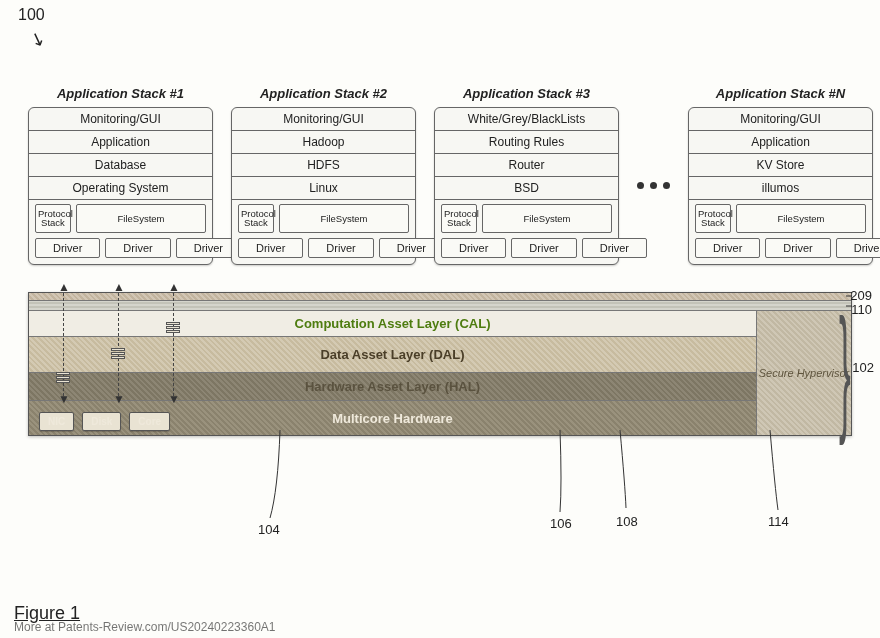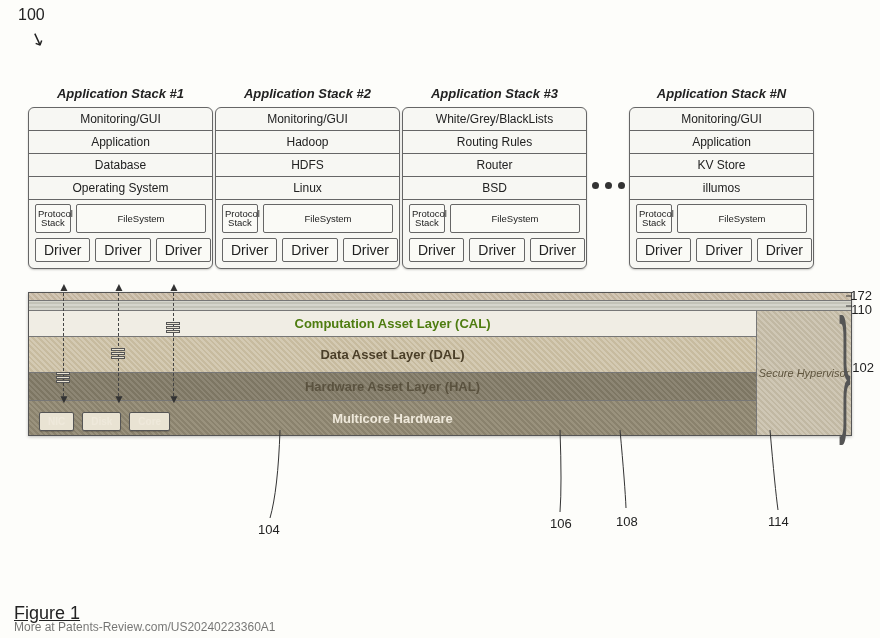--- a/index.html
+++ b/index.html
@@ -14,21 +14,21 @@
     position: absolute; top: 6px; left: 18px;
     font-size: 16px;
   }
   .arrow100 {
     position: absolute; top: 28px; left: 30px;
     font-size: 18px; transform: rotate(20deg);
   }
 
   .stacks {
     position: absolute; top: 82px; left: 28px; right: 28px;
-    display: flex; gap: 2px; align-items: flex-start;
+    display: flex; gap: 18px; align-items: flex-start;
   }
   .stack {
     width: 185px;
     border: 1.5px solid #666;
     border-radius: 6px;
     background: #f7f7f3;
     box-shadow: 0 1px 2px rgba(0,0,0,0.2);
   }
   .stack-title {
     text-align: center;
@@ -52,21 +52,21 @@
     display: flex; gap: 5px; margin-bottom: 5px;
   }
   .cell {
     border: 1.3px solid #666; border-radius: 2px;
     font-size: 9.5px; text-align: center;
     padding: 4px 2px; background: #fafaf6;
   }
   .cell.ps { width: 36px; line-height: 9px; }
   .cell.fs { flex: 1; padding-top: 8px; padding-bottom: 8px; }
   .subrow2 { display: flex; gap: 5px; }
-  .cell.drv { flex: 1; font-size: 14px; padding: 3px 8px; }
+  .cell.drv { flex: 1; font-size: 11px; padding: 3px 17px; }
 
   .ellipsis {
     display: flex; align-items: center; justify-content: center;
     width: 38px; gap: 6px; margin-top: 100px;
   }
   .dot { width: 7px; height: 7px; border-radius: 50%; background: #333; }
 
   
   .platform {
     position: absolute;
@@ -300,21 +300,21 @@
 
 <svg class="leads">
   <path d="M 846,296 L 852,296" stroke="#333" fill="none"></path>
   <path d="M 846,306 L 852,306" stroke="#333" fill="none"></path>
   <path d="M 280,430 Q 278,490 270,518" stroke="#333" fill="none"></path>
   <path d="M 560,430 Q 562,485 560,512" stroke="#333" fill="none"></path>
   <path d="M 620,430 Q 625,485 626,508" stroke="#333" fill="none"></path>
   <path d="M 770,430 Q 775,488 778,510" stroke="#333" fill="none"></path>
 </svg>
 
-<div class="ref" style="right:8px; top:288px;">172</div>
+<div class="ref" style="right:8px; top:288px;">209</div>
 <div class="ref" style="right:8px; top:302px;">110</div>
 
 <div class="brace" style="right:-6px; top:368px;">}</div>
 <div class="ref" style="right:6px; top:360px;">102</div>
 
 <div class="ref" style="left:258px; top:522px;">104</div>
 <div class="ref" style="left:550px; top:516px;">106</div>
 <div class="ref" style="left:616px; top:514px;">108</div>
 <div class="ref" style="left:768px; top:514px;">114</div>
 

